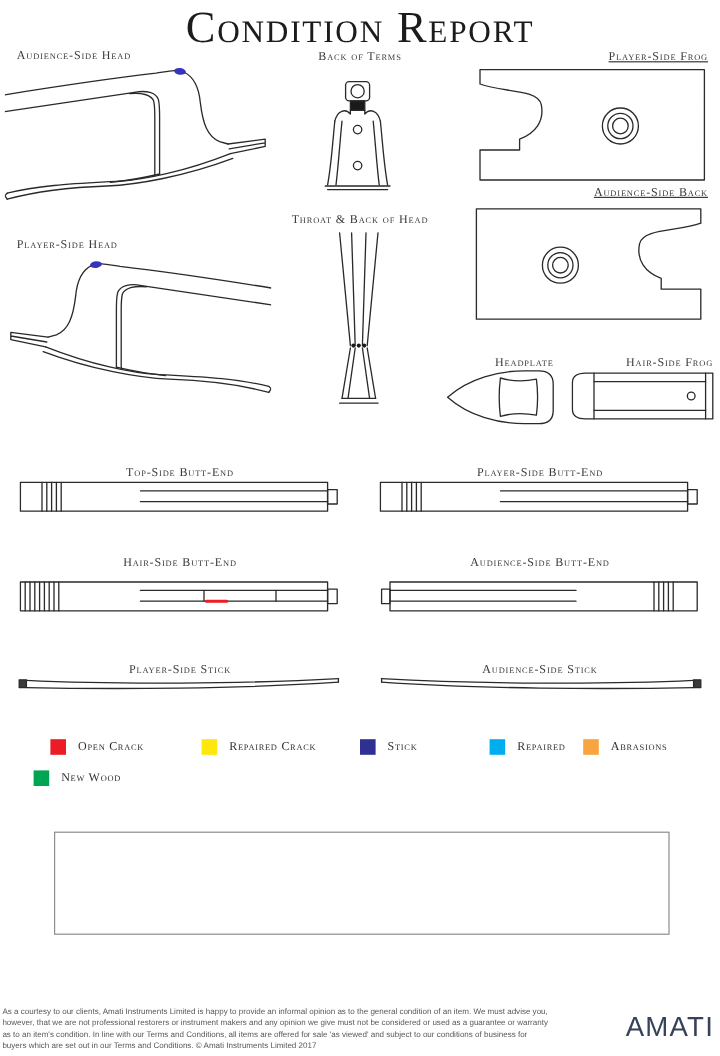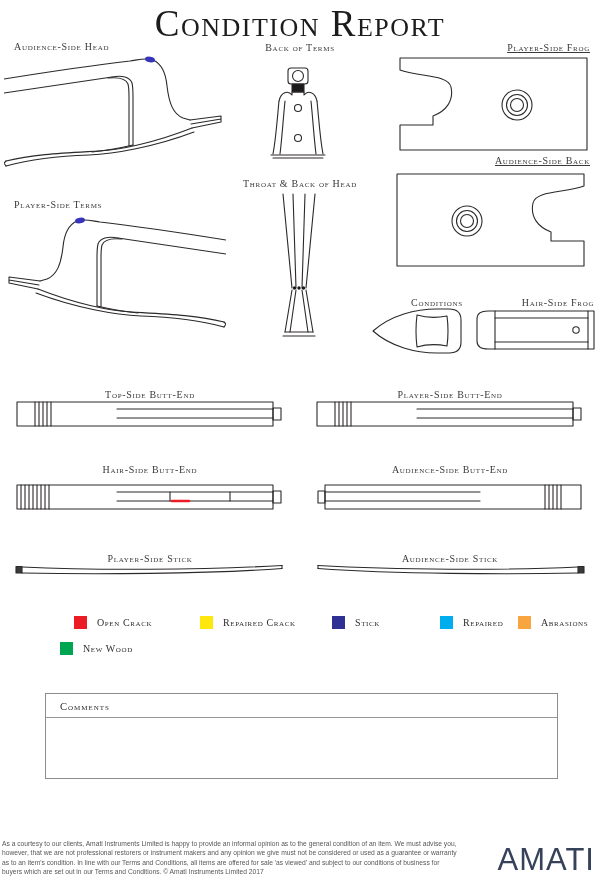--- a/index.html
+++ b/index.html
@@ -7,49 +7,49 @@
         font-family:"Liberation Serif", serif;}
   .title{position:absolute;top:2px;left:0;width:600px;text-align:center;
          font-variant:small-caps;font-size:37px;letter-spacing:1.5px;color:#1c1c1c;}
   .dlabel{position:absolute;font-variant:small-caps;font-size:10px;letter-spacing:.7px;
           color:#3a3a3a;white-space:nowrap;}
   .dlabel.c{text-align:center;}
   .dlabel.r{text-align:right;text-decoration:underline;}
   svg.draw{position:absolute;}
   svg.draw path, svg.draw line, svg.draw rect, svg.draw circle, svg.draw ellipse{
       fill:none;stroke:#2c292a;stroke-width:1.1;stroke-linecap:round;stroke-linejoin:round;}
-  .legend-item{position:absolute;display:flex;align-items:center;height:14px;margin-left:32px;}
+  .legend-item{position:absolute;display:flex;align-items:center;height:14px;}
   .swatch{display:inline-block;width:13px;height:13px;margin-right:10px;}
   .legend-label{font-variant:small-caps;font-size:10px;letter-spacing:.6px;color:#2e2e2e;}
   .comments-box{position:absolute;left:45px;top:693px;width:513px;height:86px;
                 border:1px solid #8d8d8d;box-sizing:border-box;background:#fff;}
   .comments-header{padding:7px 0 5px 14px;font-variant:small-caps;font-size:10.5px;
                    letter-spacing:1px;color:#2a2a2a;border-bottom:1px solid #979797;}
   .comments-body{padding:11px 14px;font-family:"Liberation Sans", sans-serif;
                  font-weight:bold;font-size:12.5px;color:#101010;}
   .disclaimer{position:absolute;left:2px;top:839px;width:459px;
               font-family:"Liberation Sans", sans-serif;font-size:6.7px;line-height:1.4;
               color:#575757;}
   .brand{position:absolute;right:5px;top:842px;font-family:"Liberation Sans", sans-serif;
-         font-size:31px;font-weight:300;letter-spacing:1px;color:#36415a;}
+         font-size:23px;font-weight:300;letter-spacing:1px;color:#36415a;}
 </style>
 </head>
 <body>
 
 <div id="page">
 
   <div class="title">Condition Report</div>
 
   <div class="dlabel" style="left:14px;top:41px">Audience-Side Head</div>
   <div class="dlabel c" style="left:258px;top:42px;width:84px">Back of Terms</div>
   <div class="dlabel r" style="right:10px;top:42px;width:150px">Player-Side Frog</div>
   <div class="dlabel r" style="right:10px;top:155px;width:170px">Audience-Side Back</div>
-  <div class="dlabel" style="left:14px;top:199px">Player-Side Terms</div>
+  <div class="dlabel" style="left:14px;top:199px">Player-Side Head</div>
   <div class="dlabel c" style="left:234px;top:178px;width:132px">Throat &amp; Back of Head</div>
-  <div class="dlabel c" style="left:394px;top:297px;width:86px">Conditions</div>
+  <div class="dlabel c" style="left:394px;top:297px;width:86px">Headplate</div>
   <div class="dlabel c" style="left:500px;top:297px;width:116px">Hair-Side Frog</div>
   <div class="dlabel c" style="left:60px;top:389px;width:180px">Top-Side Butt-End</div>
   <div class="dlabel c" style="left:360px;top:389px;width:180px">Player-Side Butt-End</div>
   <div class="dlabel c" style="left:60px;top:464px;width:180px">Hair-Side Butt-End</div>
   <div class="dlabel c" style="left:360px;top:464px;width:180px">Audience-Side Butt-End</div>
   <div class="dlabel c" style="left:60px;top:553px;width:180px">Player-Side Stick</div>
   <div class="dlabel c" style="left:360px;top:553px;width:180px">Audience-Side Stick</div>
 
   <svg class="draw" style="left:4px;top:53px" width="222" height="122" viewBox="0 0 222 122">
     <path d="M0,26 C50,18 100,11 126,8 C136,6.5 143,4.5 149,7 C158,11 162,22 163,33 C165,50 169,61 179,65 L186,67"></path>
@@ -195,19 +195,18 @@
   <div class="legend-item" style="left:486px;top:615px">
     <span class="swatch" style="background: rgb(248, 164, 63);"></span>
     <span class="legend-label">Abrasions</span>
   </div>
   <div class="legend-item" style="left:28px;top:641px">
     <span class="swatch" style="background: rgb(0, 165, 81);"></span>
     <span class="legend-label">New Wood</span>
   </div>
 
   <div class="comments-box">
-    <div class="comments-header">Comments</div>
   </div>
 
   <div class="disclaimer">As a courtesy to our clients, Amati Instruments Limited is happy to provide an informal opinion as to the general condition of an item. We must advise you, however, that we are not professional restorers or instrument makers and any opinion we give must not be considered or used as a guarantee or warranty as to an item's condition. In line with our Terms and Conditions, all items are offered for sale 'as viewed' and subject to our conditions of business for buyers which are set out in our Terms and Conditions. © Amati Instruments Limited 2017</div>
   <div class="brand">AMATI</div>
 
 </div>
 
 </body></html>

